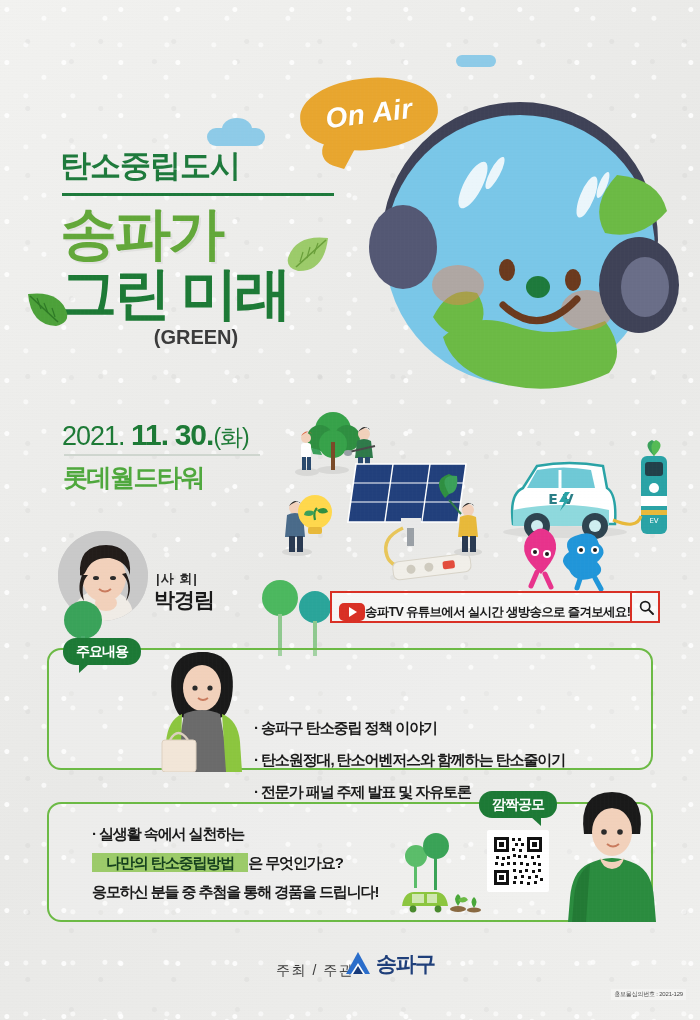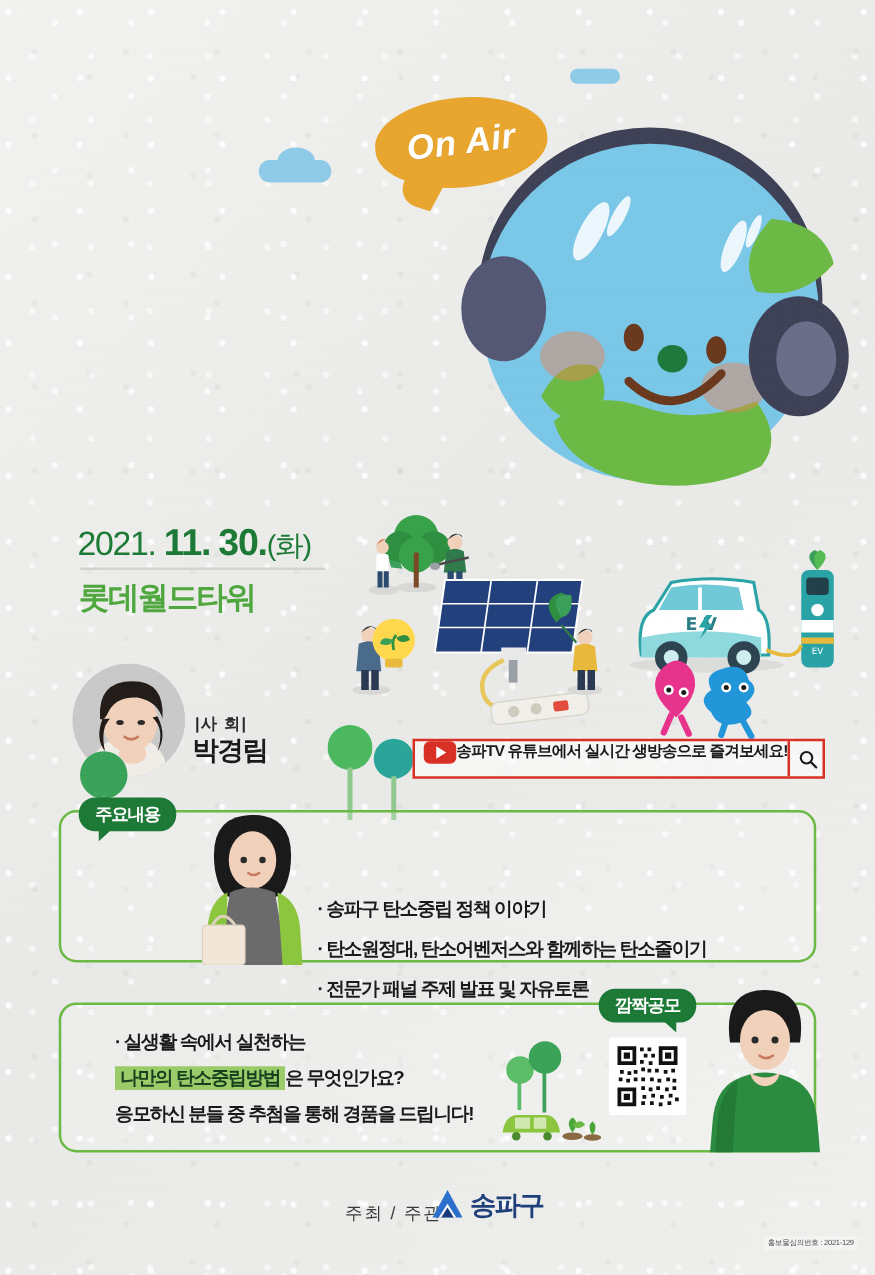--- a/index.html
+++ b/index.html
@@ -120,21 +120,21 @@
     font-size:21px; font-weight:bold; color:#1a1a1a; letter-spacing:-1px; white-space:nowrap;
   }
 
   
   .illus{ position:absolute; left:265px; top:400px; width:425px; height:200px; }
 
   
   .yt-banner{
     position:absolute; left:330px; top:591px; width:330px; height:32px;
     border:2px solid #d93025; background:rgba(255,255,255,.55);
-    display:flex; align-items:flex-start;
+    display:flex; align-items:flex-end;
   }
   .yt-play{
     width:26px; height:18px; background:#d93025; border-radius:5px;
     margin-left:7px; position:relative; flex:0 0 auto;
   }
   .yt-play:after{
     content:""; position:absolute; left:10px; top:4px;
     border-left:8px solid #fff; border-top:5px solid transparent; border-bottom:5px solid transparent;
   }
   .yt-text{
@@ -173,21 +173,21 @@
     letter-spacing:-1.1px; line-height:1; margin-bottom:17px; white-space:nowrap;
   }
   .bullets li:before{ content:"· "; }
 
   .event-text{ position:absolute; left:72px; top:826px; width:380px; }
   .event-text .ln{
     font-size:15px; font-weight:bold; color:#1a1a1a;
     letter-spacing:-1.1px; line-height:1; margin-bottom:14px; white-space:nowrap;margin-left:20px;
   }
   .event-text .ln1:before{ content:"· "; }
-  .hl{ background:#9ccb6a; color:#15401d; padding:1px 4px; }
+  .hl{ background:#9ccb6a; color:#15401d; padding:1px 14px; }
 
   
   .qr{
     position:absolute; left:487px; top:830px; width:62px; height:62px;
     background:#fff; padding:4px; border-radius:2px;
   }
 
   
   .footer-host{
     position:absolute; left:276px; top:962px;
@@ -245,20 +245,44 @@
       <ellipse cx="290" cy="222" rx="24" ry="30" fill="#6a6e88"></ellipse>
     </svg>
   </div>
 
   <div class="onair">
     <div class="bub"></div>
     <div class="tail"></div>
     <div class="txt">On Air</div>
   </div>
 
+  <div class="title-block">
+    <div class="kicker">탄소중립도시</div>
+    <div class="kicker-rule"></div>
+    <div class="bigtitle">
+      <div class="bt-line1">송파가</div>
+      <div class="bt-line2">그린 미래</div>
+    </div>
+    <div class="green-en">(GREEN)</div>
+
+    <div class="leaf" style="left:224px; top:86px;">
+      <svg width="46" height="40" viewBox="0 0 46 40" aria-hidden="true">
+        <path d="M44 4 Q12 0 4 24 Q2 34 14 37 Q40 38 44 4z" fill="#9ccb6a"></path>
+        <path d="M42 6 L12 33" stroke="#6a9f3a" stroke-width="1.6" fill="none"></path>
+        <path d="M34 9 L30 20 M26 13 L23 24 M19 18 L16 28" stroke="#6a9f3a" stroke-width="1.2" fill="none"></path>
+      </svg>
+    </div>
+    <div class="leaf" style="left:-34px; top:140px;">
+      <svg width="44" height="40" viewBox="0 0 44 40" aria-hidden="true">
+        <path d="M2 6 Q34 2 41 25 Q43 35 30 38 Q5 37 2 6z" fill="#4da13a"></path>
+        <path d="M4 8 L32 34" stroke="#2e7a26" stroke-width="1.6" fill="none"></path>
+        <path d="M11 10 L15 21 M18 15 L22 25 M26 20 L29 29" stroke="#2e7a26" stroke-width="1.2" fill="none"></path>
+      </svg>
+    </div>
+  </div>
 
   <div class="date-line">
     <span>2021.</span>
     <b>11.</b>
     <b>30.</b><span class="sm">(화)</span>
   </div>
   <div class="date-rule"></div>
   <div class="venue1">롯데월드타워</div>
 
   <div class="host-photo">

